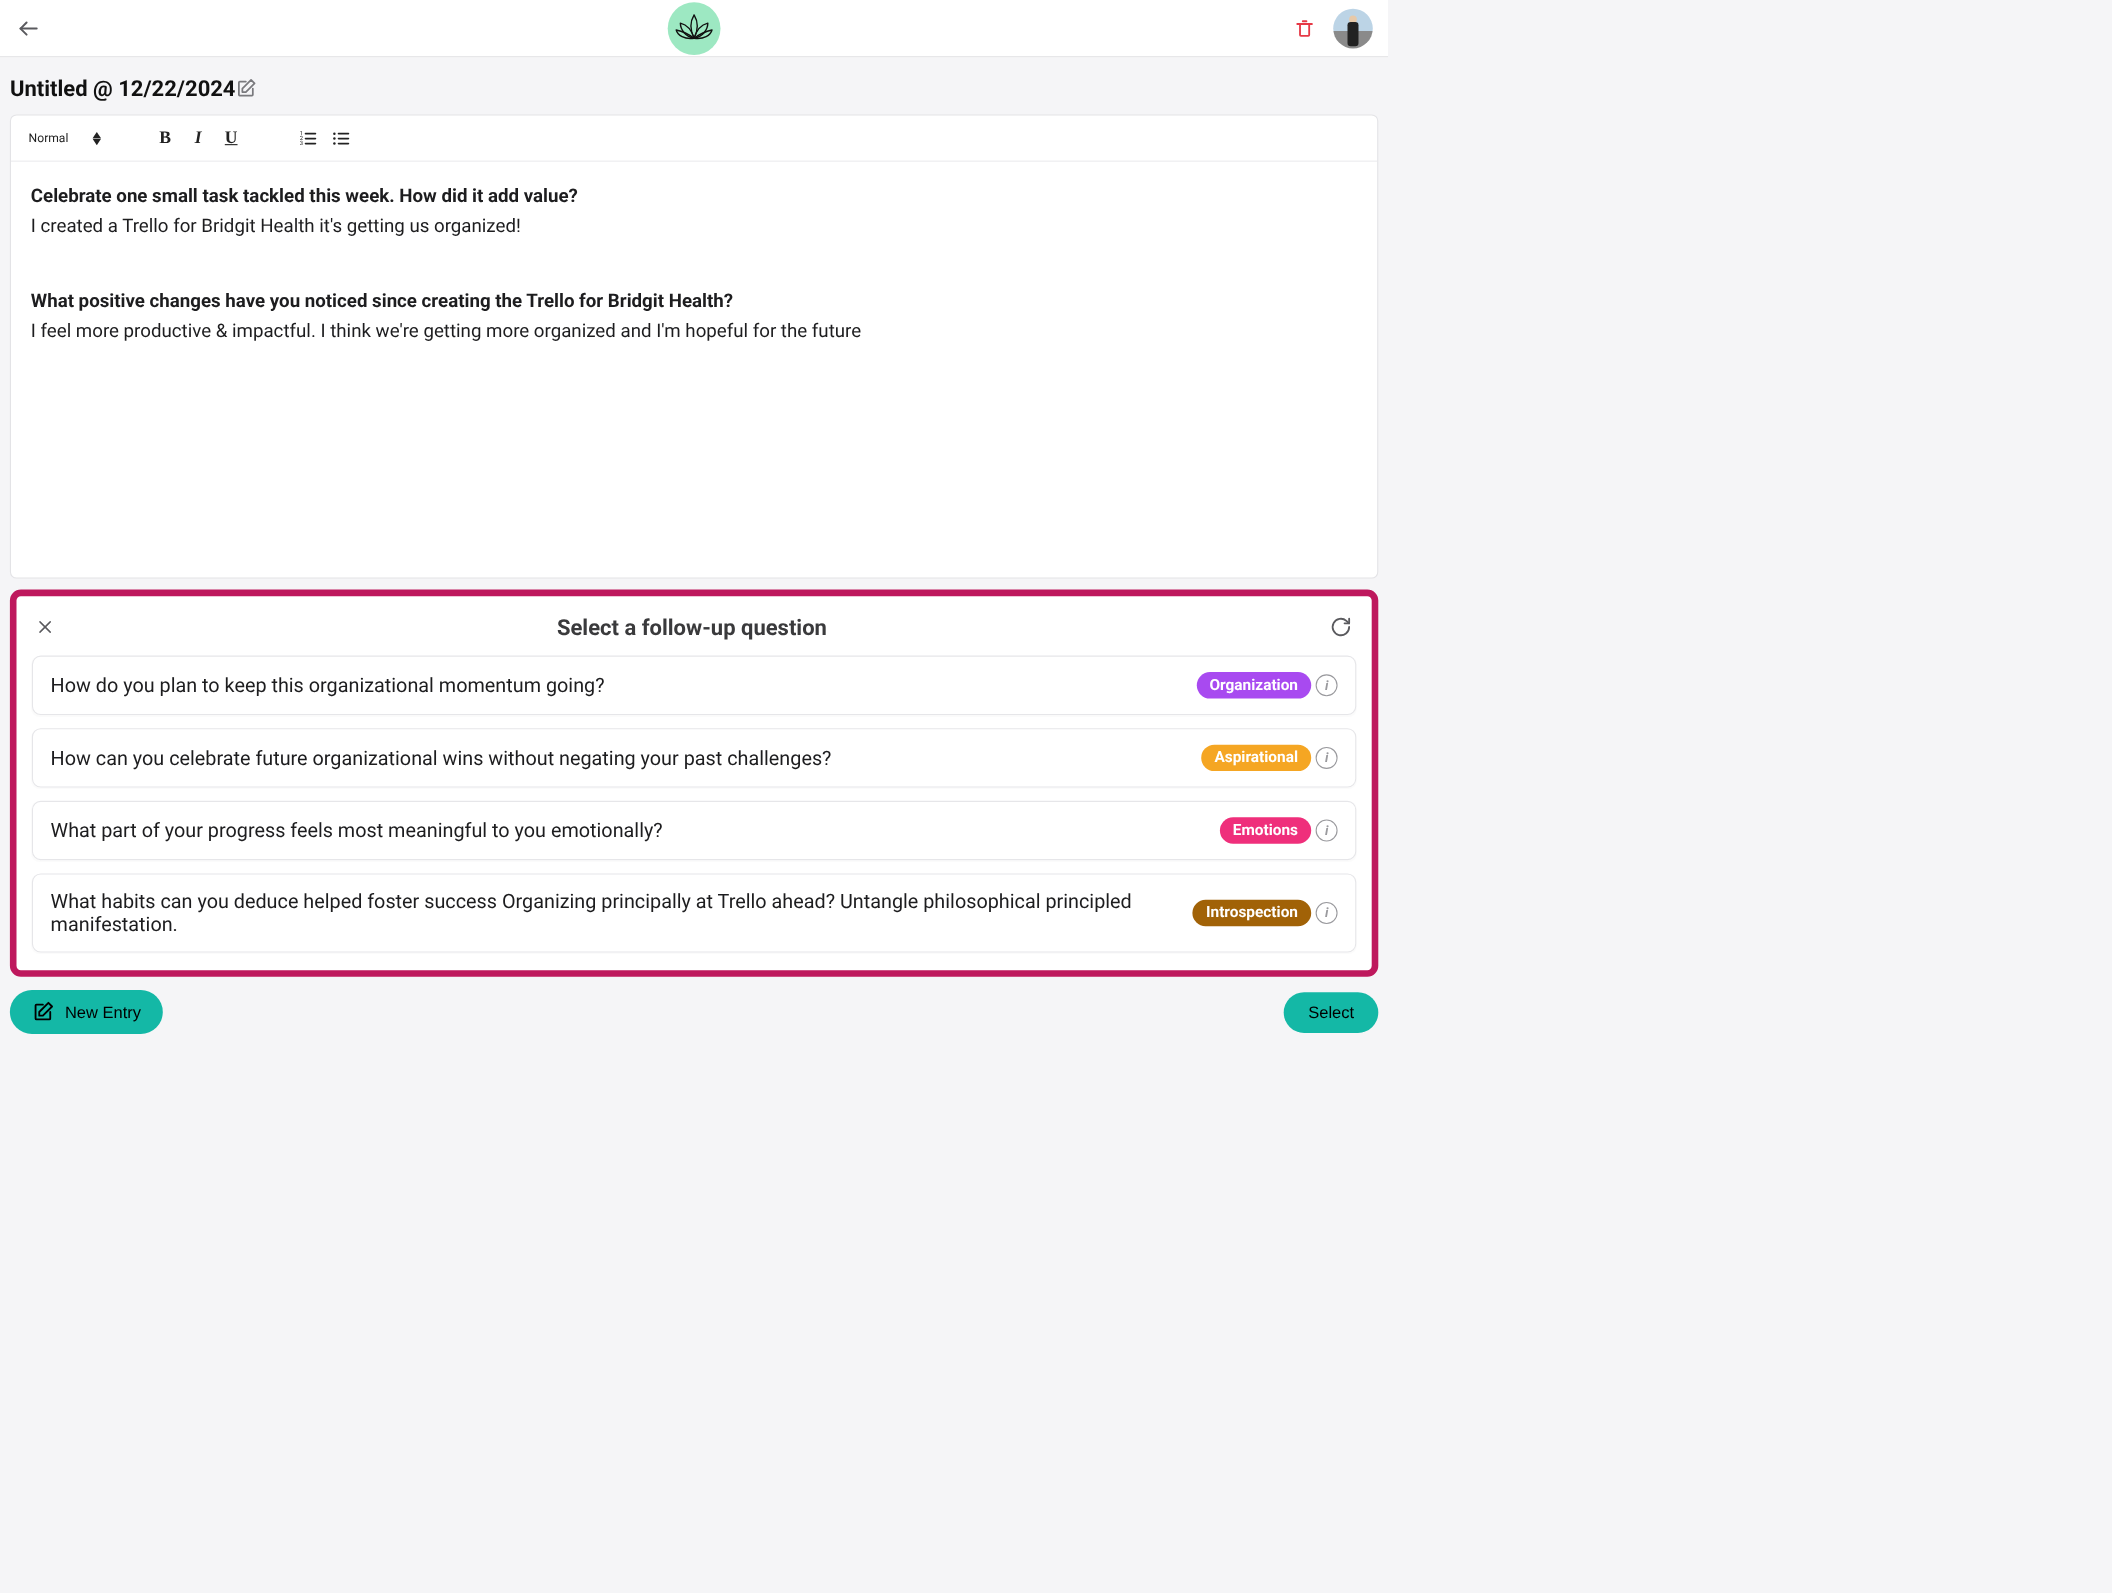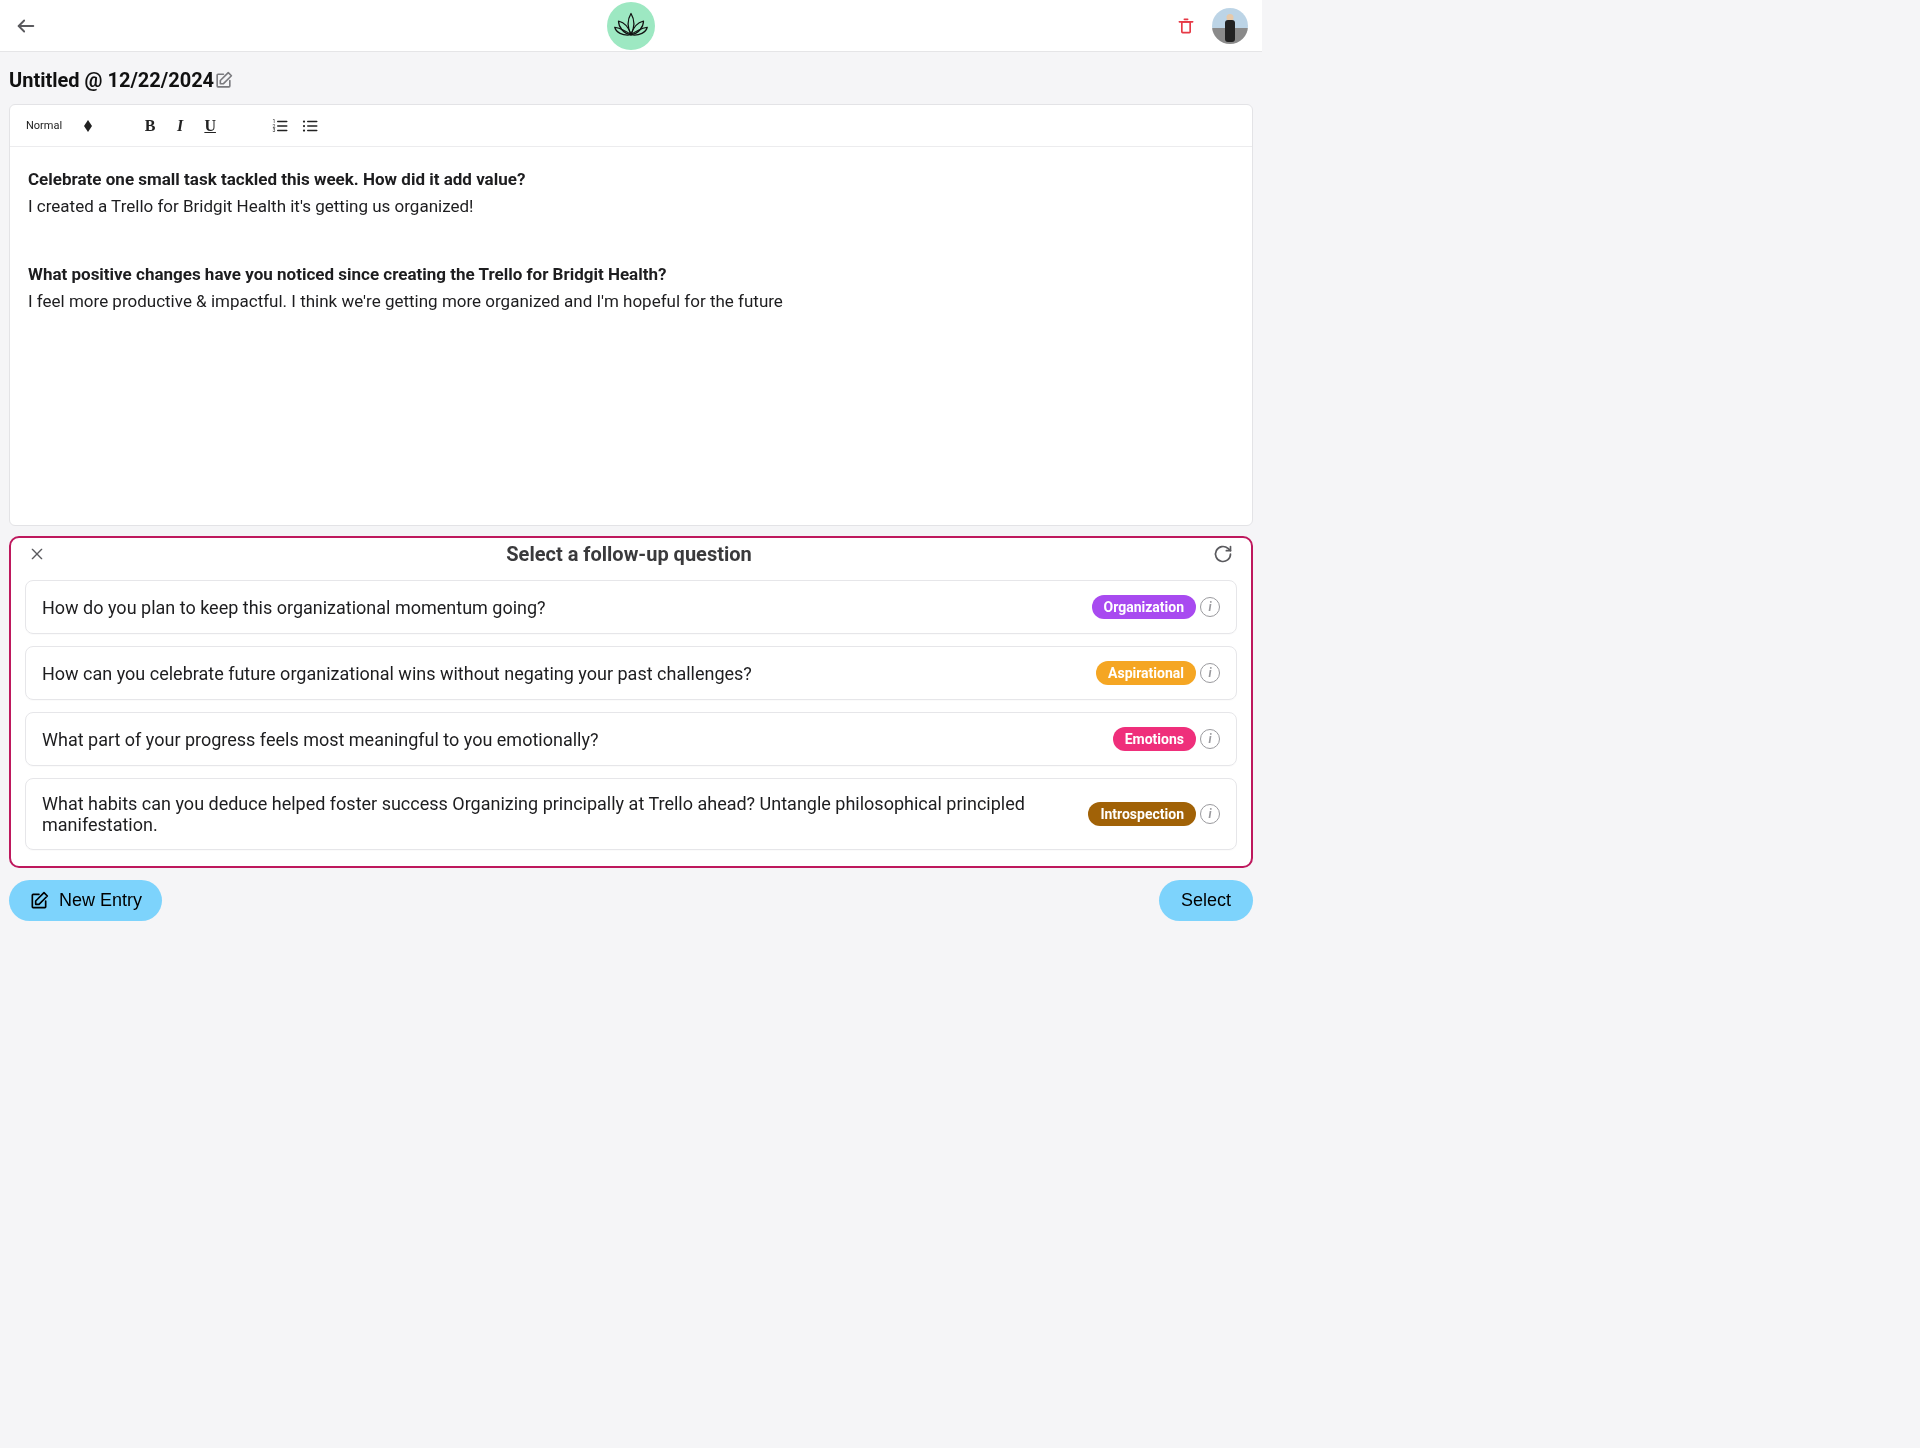--- a/index.html
+++ b/index.html
@@ -69,23 +69,23 @@
   min-height: 378px;
   font-size: 17px;
   line-height: 1.45;
 }
 .editor-body p.q { font-weight: 700; margin-bottom: 2px; }
 .editor-body p.a { margin-bottom: 44px; }
 
 .followup-panel {
   margin: 10px 9px 0 9px;
   background: #fff;
-  border: 2px solid #be185d;
+  border: 6px solid #be185d;
   border-radius: 10px;
-  padding: 0 14px 16px 14px;
+  padding: 12px 14px 16px 14px;
 }
 .fu-header {
   display:flex; align-items:center; justify-content:space-between;
   padding: 4px 4px 14px 4px;
 }
 .fu-close, .fu-refresh { color:#5a5a5e; cursor:pointer; display:flex; }
 .fu-title { font-size:20px; font-weight:700; color:#3a3a3c; text-align:center; flex:1; }
 
 .fu-item {
   border:1px solid #e6e6e9;
@@ -106,22 +106,22 @@
 .tag.aspirational{ background:#f5a623; }
 .tag.emotions{ background:#ef2f7b; }
 .tag.introspection{ background:#a16207; }
 .info-btn { width:20px; height:20px; border:1.5px solid #9a9a9e; color:#9a9a9e; border-radius:50%; display:flex; align-items:center; justify-content:center; font-size:12px; font-style:italic; font-weight:700; cursor:pointer; }
 
 .footer {
   display:flex; justify-content:space-between; align-items:center;
   padding: 12px 9px 0 9px;
 }
 .pill-btn {
-  background:#7dd3fc; border-radius:999px; padding:10px 20px;
-  display:flex; align-items:center; gap:10px; font-size:18px; font-weight:500;
+  background:#14b8a6; border-radius:999px; padding:10px 20px;
+  display:flex; align-items:center; gap:10px; font-size:15px; font-weight:500;
   cursor:pointer; border:none;
 }
 .pill-btn.small{ padding:10px 22px; }
 </style>
 </head>
 <body>
 
 <div class="header">
   <div class="header-left">
     <div class="back-btn">

